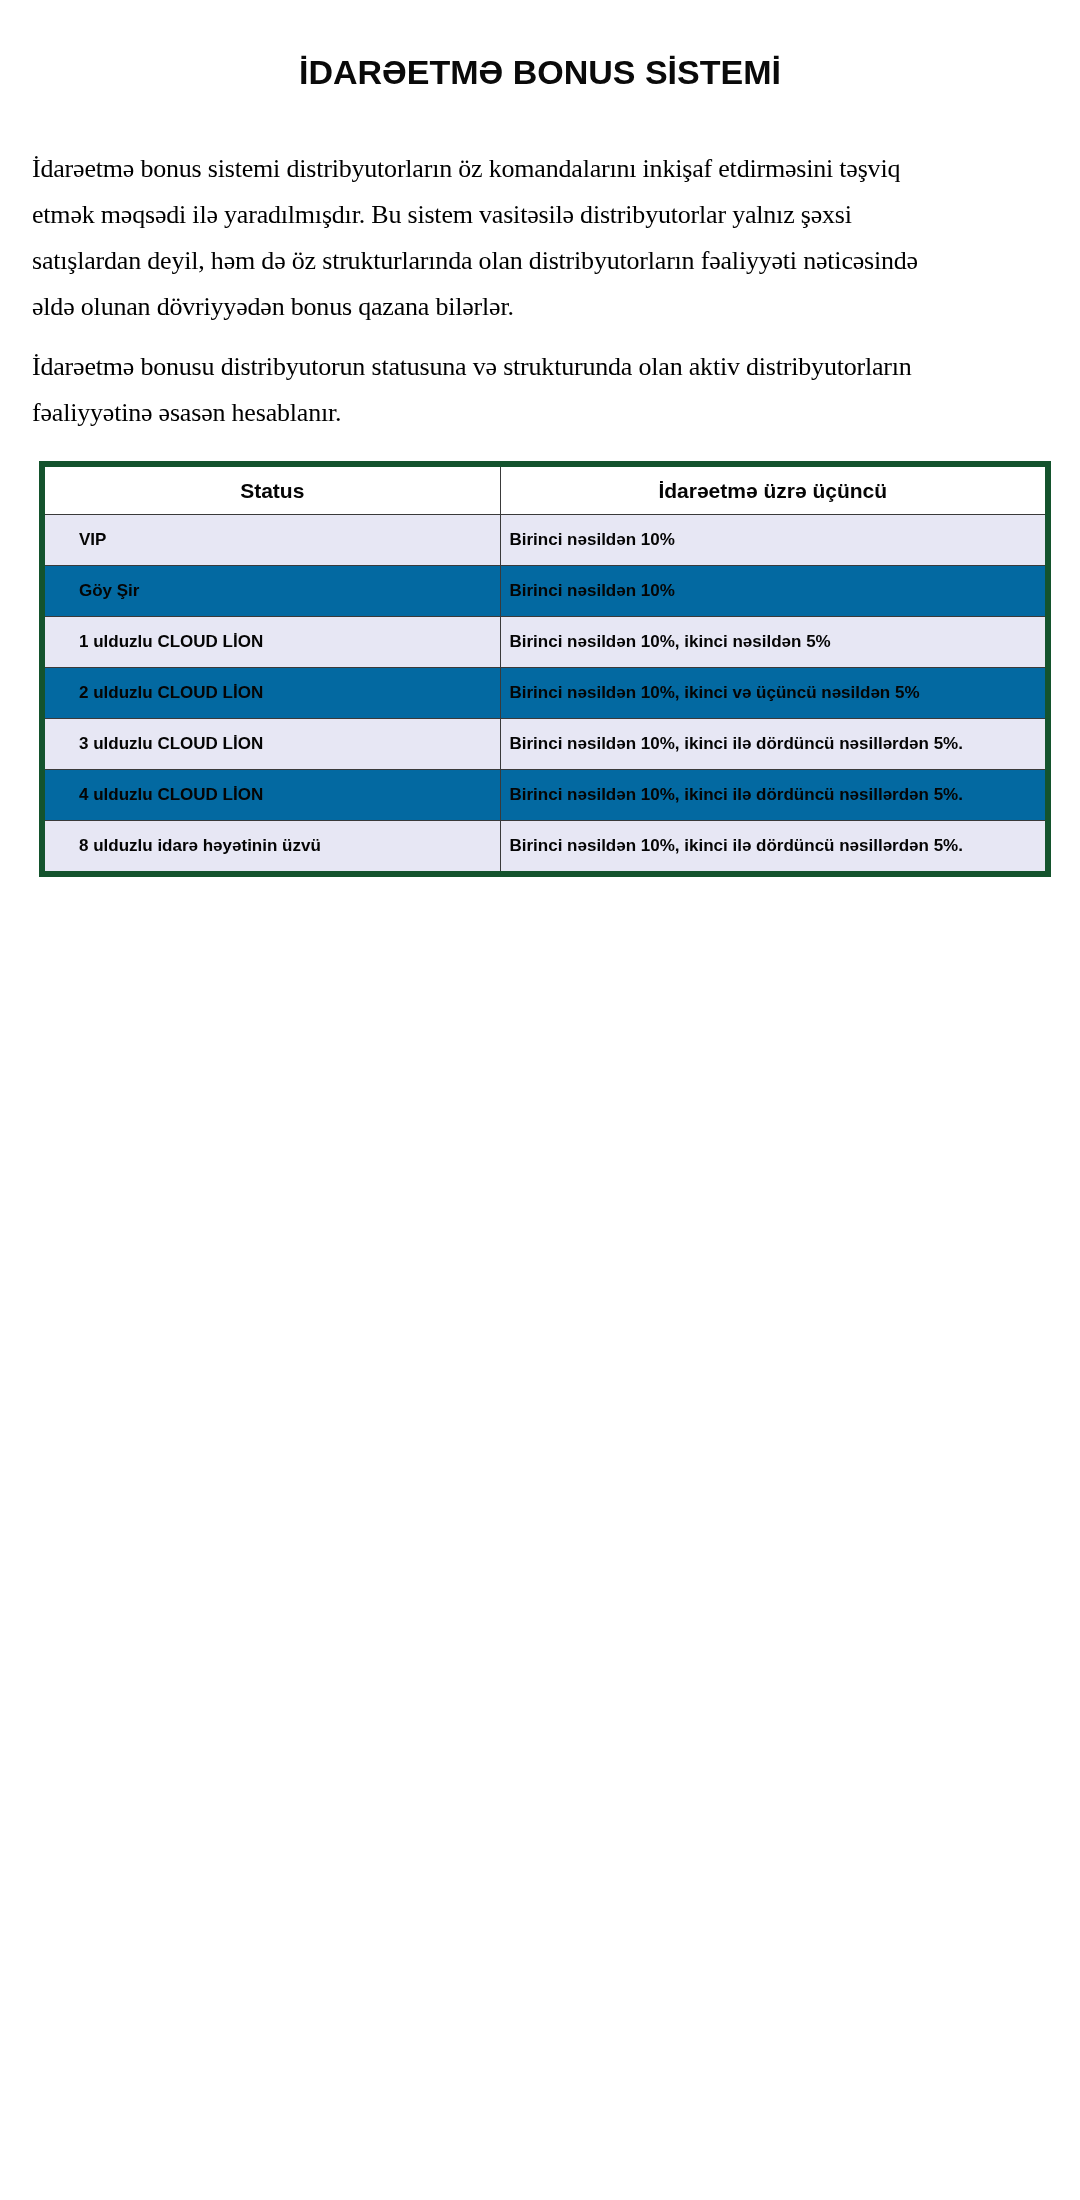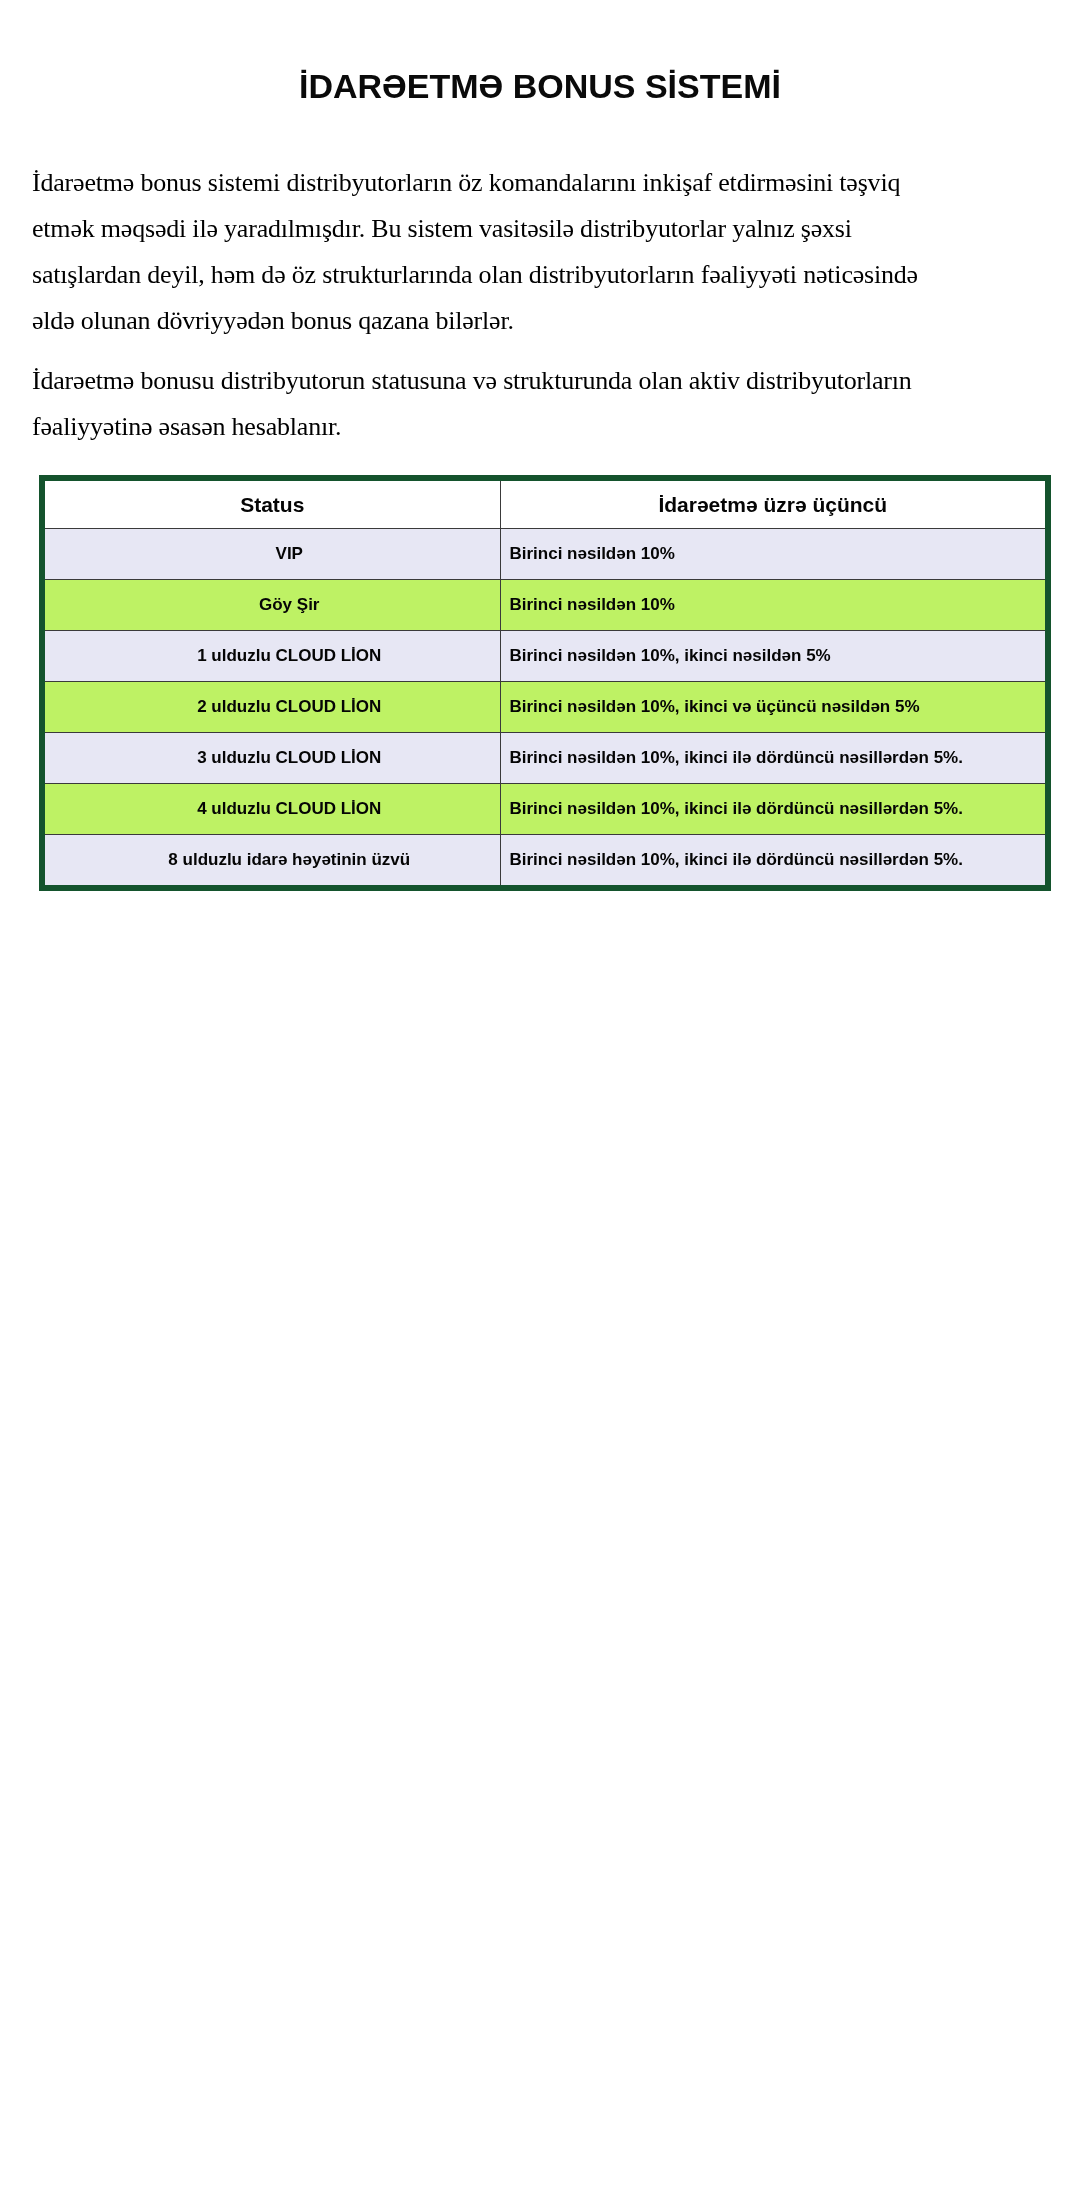--- a/index.html
+++ b/index.html
@@ -6,21 +6,21 @@
   .page {
     position: relative;
     width: 1080px;
     height: 2200px;
     background: var(--page-bg, #ffffff);
     overflow: hidden;
     color: var(--text-color, #000000);
   }
   .doc-title {
     margin: 0;
-    padding-top: 66px;
+    padding-top: 52px;
     text-align: center;
     font-family: "Liberation Sans", sans-serif;
     font-weight: bold;
     font-size: 34px;
     line-height: 40px;
     color: #0a0a0a;
   }
   .para {
     margin: 0 32px;
     font-family: "Liberation Serif", serif;
@@ -50,24 +50,24 @@
     font-weight: bold;
     color: #050505;
   }
   .bonus-table th {
     height: 47px;
     font-size: 21px;
     text-align: center;
     background: #ffffff;
   }
   .bonus-table td { height: 50px; font-size: 17px; }
-  .bonus-table td.status-cell { text-align: center; padding-left: 34px; }
+  .bonus-table td.status-cell { text-align: left; padding-left: 34px; }
   .bonus-table td.reward-cell { text-align: left; padding-left: 9px; padding-right: 22px; }
   tr.row-shaded { background: var(--shaded-bg, #e7e7f4); }
-  tr.row-plain  { background: #bef264; }
+  tr.row-plain  { background: #0369a1; }
 </style>
 </head>
 <body>
 
 <div class="page">
 
   <h1 class="doc-title">İDARƏETMƏ BONUS SİSTEMİ</h1>
 
   <div class="para para-1">İdarəetmə bonus sistemi distribyutorların öz komandalarını inkişaf etdirməsini təşviq
 etmək məqsədi ilə yaradılmışdır. Bu sistem vasitəsilə distribyutorlar yalnız şəxsi

